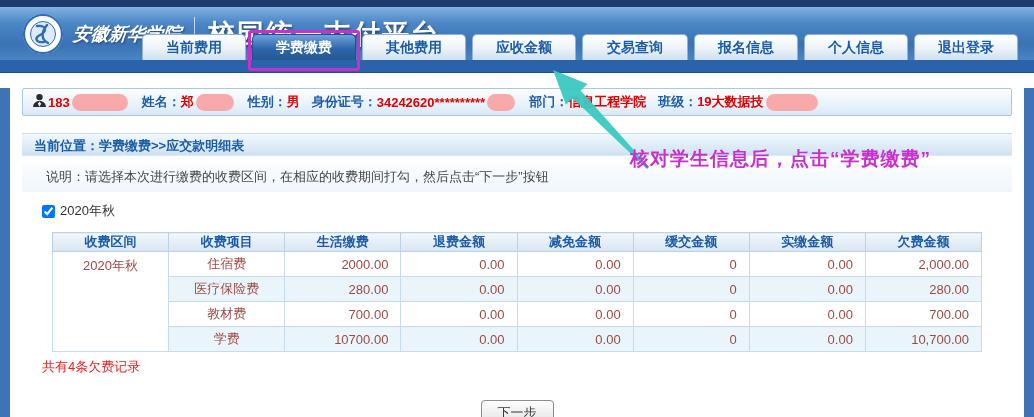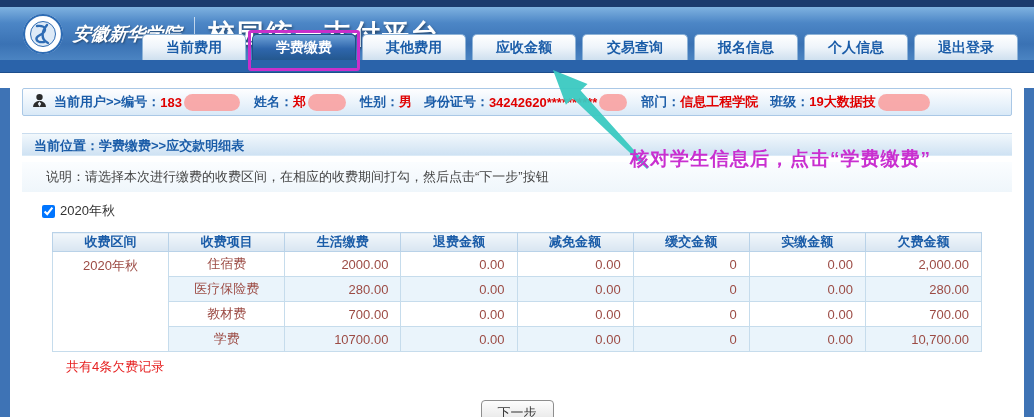--- a/index.html
+++ b/index.html
@@ -87,21 +87,21 @@
     height:17px; font-weight:bold; color:#1a5ca8; text-align:center;
     background:linear-gradient(180deg,#f2f7fb 0%,#d8e5f1 100%);
     border:1px solid #b9d2e8;
   }
   table.fees td { height:25px; border:1px solid #c6dcec; color:#9c4b44; }
   table.fees tr.stripe td { background:#eaf4fb; }
   td.period { text-align:center; vertical-align:top; padding-top:5px; background:#fff !important; color:#7c5a5a; }
   td.item { text-align:center; }
   td.num { text-align:right; padding-right:12px; }
   td.arrears { text-align:right; padding-right:12px; color:#ed3030; }
-  .summary { margin:6px 0 0 56px; color:#e62222; font-size:13px; }
+  .summary { margin:6px 0 0 32px; color:#e62222; font-size:13px; }
   .btn-row { text-align:center; margin-top:24px; }
   .next-btn {
     font-family:inherit; font-size:13px; color:#333; padding:3px 16px;
     background:linear-gradient(180deg,#fdfdfd 0%,#ededed 60%,#dcdcdc 100%);
     border:1px solid #8e8e8e; border-radius:4px; cursor:pointer;
   }
   
   .arrow-svg { position:absolute; left:0; top:0; width:1034px; height:417px; pointer-events:none; z-index:50; }
   .annotation-text {
     position:absolute; left:630px; top:146px; z-index:51; pointer-events:none;
@@ -143,21 +143,20 @@
 <div class="content">
 
   <div class="user-bar">
     <span>
       <svg viewBox="0 0 18 18" width="17" height="17">
         <circle cx="9" cy="5.4" r="3.4" fill="#2b2b2b"></circle>
         <path d="M2.2 16 C2.2 11.4 6 9.6 9 9.6 C12 9.6 15.8 11.4 15.8 16 Z" fill="#2b2b2b"></path>
         <path d="M9 10 L7.2 12.5 L9 15.5 L10.8 12.5 Z" fill="#e8eef5"></path>
       </svg>
     </span>
-    <span class="lbl first">当前用户&gt;&gt;编号：</span>
       <span class="val">183</span>
       <span class="redact r-id"></span>
     <span class="lbl">姓名：</span>
       <span class="val">郑</span>
       <span class="redact r-name"></span>
     <span class="lbl">性别：</span>
       <span class="val">男</span>
     <span class="lbl">身份证号：</span>
       <span class="val">34242620**********</span>
       <span class="redact r-card"></span>

